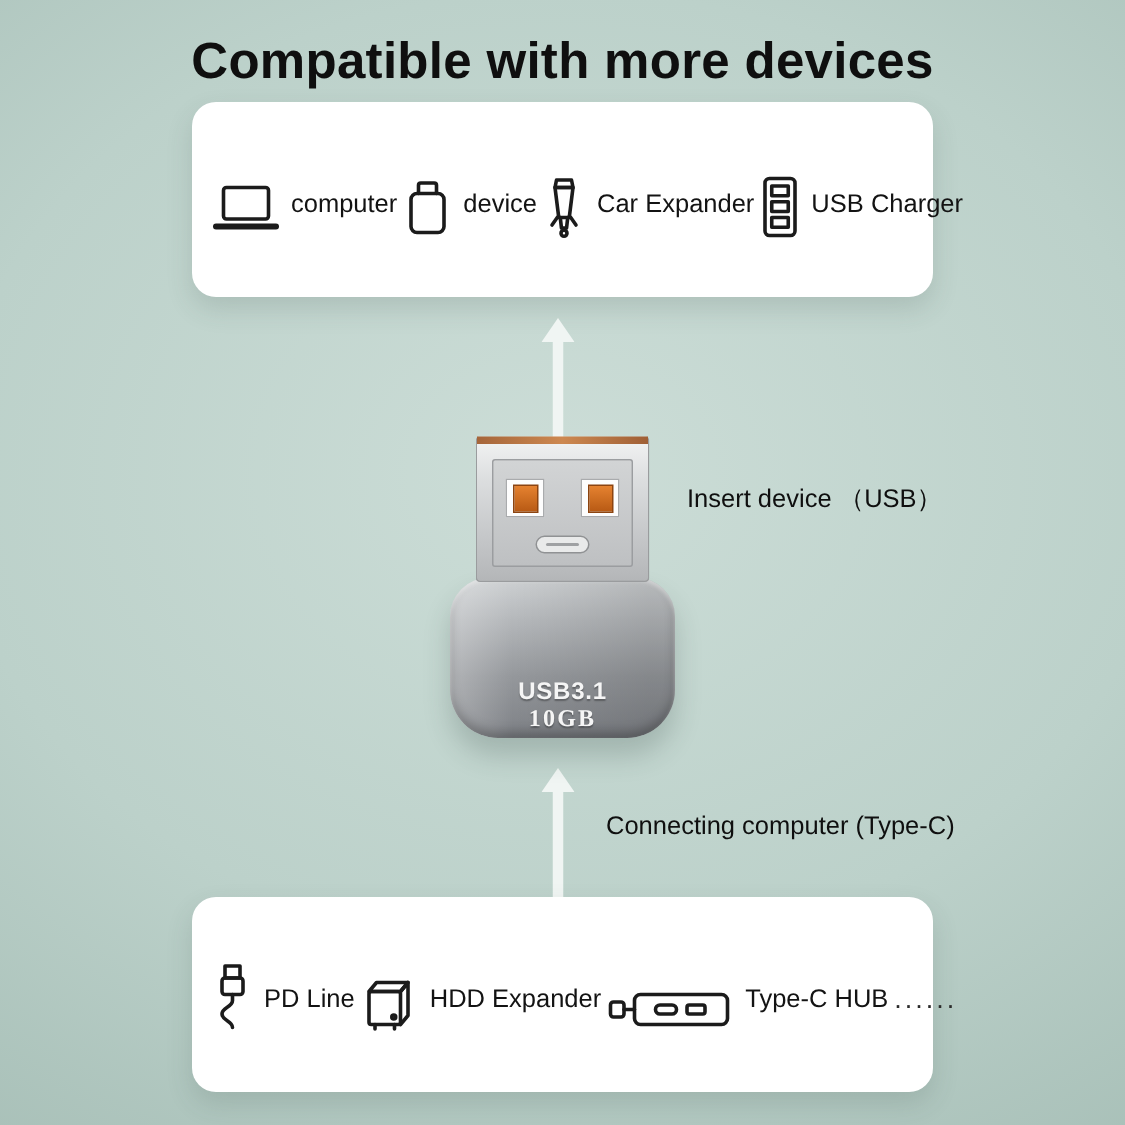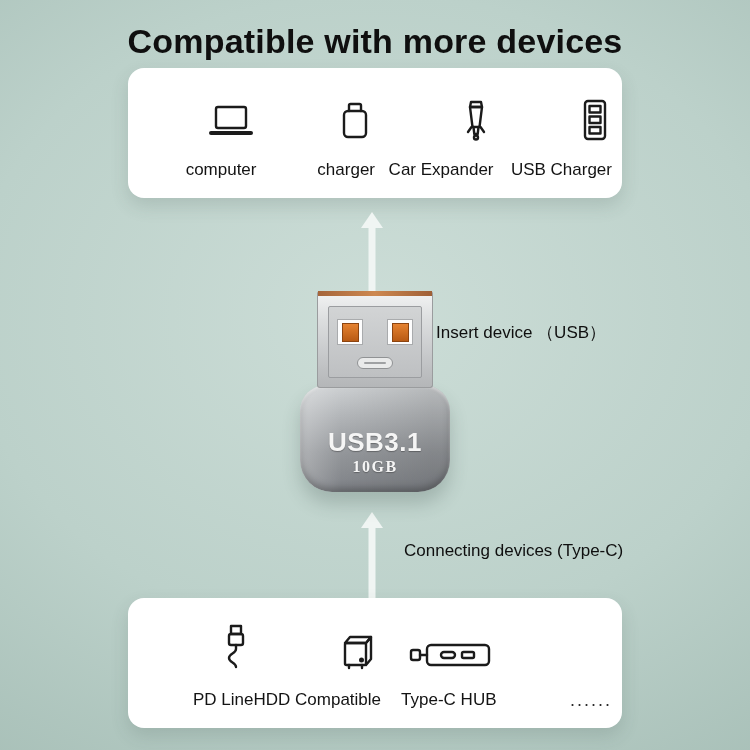--- a/index.html
+++ b/index.html
@@ -19,36 +19,36 @@
   .card{
     position:absolute; left:128px; width:494px; height:130px;
     background:#ffffff; border-radius:16px;
     box-shadow:0 8px 18px rgba(55,75,70,.16);
     display:flex; padding:0 10px;
   }
   .card-top{ top:68px; }
   .card-bottom{ top:598px; }
 
   .device{
-    flex:1; display:flex; flex-direction:column;
-    align-items:flex-end; justify-content:center; gap:16px; padding-top:6px;
+    flex:1; display:flex; flex-direction:row;
+    align-items:center; justify-content:center; gap:4px; padding-top:6px;
   }
   .device .icon{ height:52px; display:flex; align-items:flex-end; justify-content:center; }
   .device-label{ font-size:17px; color:#131313; white-space:nowrap; }
   .dots-label{ font-size:18px; letter-spacing:2px; color:#2b2b2b; }
 
   svg.ic{ stroke:#1b1b1b; fill:none; stroke-width:2.4; stroke-linecap:round; stroke-linejoin:round; }
 
   .arrow{ position:absolute; left:361px; width:22px; }
   .arrow-top{ top:212px; }
   .arrow-bottom{ top:512px; }
   .arrow svg{ display:block; }
 
   .note{ position:absolute; font-size:17px; color:#0f0f0f; white-space:nowrap; }
-  .note-insert{ left:436px; top:321px; }
+  .note-insert{ left:458px; top:321px; }
   .note-connect{ left:404px; top:541px; }
 
   
   .plug{
     position:absolute; left:317px; top:291px; width:116px; height:97px; z-index:3;
     background:linear-gradient(180deg,#f3f4f4 0%, #dcdedf 30%, #c6c8ca 68%, #b4b6b8 100%);
     border:1px solid #9a9c9e; border-top:none; border-radius:3px;
   }
   .plug-top{
     position:absolute; top:0; left:0; right:0; height:5px;
@@ -83,21 +83,21 @@
 
   .adapter-body{
     position:absolute; left:300px; top:385px; width:150px; height:107px; z-index:2;
     border-radius:26px 26px 32px 32px;
     background:
       linear-gradient(90deg, rgba(255,255,255,.28), rgba(255,255,255,0) 28%, rgba(0,0,0,.10) 88%),
       linear-gradient(180deg,#ced1d3 0%, #b3b6b9 28%, #94979b 62%, #7e8186 100%);
     box-shadow: inset 0 2px 3px rgba(255,255,255,.45), inset 0 -4px 7px rgba(0,0,0,.25), 0 12px 18px rgba(45,62,57,.22);
     text-align:center; color:#f5f5f5;
   }
-  .body-line1{ margin-top:42px; font-size:26px; font-weight:700; letter-spacing:.5px; text-shadow:0 1px 1px rgba(0,0,0,.3); }
+  .body-line1{ margin-top:68px; font-size:16px; font-weight:700; letter-spacing:.5px; text-shadow:0 1px 1px rgba(0,0,0,.3); }
   .body-line2{ font-size:16px; font-weight:700; letter-spacing:1.5px; text-shadow:0 1px 1px rgba(0,0,0,.3);font-family:Liberation Serif, serif; }
 </style>
 </head>
 <body>
 
 <div class="canvas">
 
   <div class="title">Compatible with more devices</div>
 
   <div class="card card-top">
@@ -110,21 +110,21 @@
       </span>
       <span class="device-label">computer</span>
     </div>
     <div class="device">
       <span class="icon">
         <svg class="ic" width="40" height="46" viewBox="0 0 40 46">
           <path d="M14 13 v-5.5 a1.5 1.5 0 0 1 1.5 -1.5 h9 a1.5 1.5 0 0 1 1.5 1.5 v5.5"></path>
           <rect x="9" y="13" width="22" height="26" rx="4"></rect>
         </svg>
       </span>
-      <span class="device-label">charger</span>
+      <span class="device-label">device</span>
     </div>
     <div class="device">
       <span class="icon">
         <svg class="ic" width="36" height="48" viewBox="0 0 36 48">
           <path d="M13 6 h10 l1 5 h-12 z"></path>
           <path d="M12 11 h12 l-2.5 20 h-7 z"></path>
           <path d="M13.5 31 l-3.5 5 M22.5 31 l3.5 5"></path>
           <path d="M15.5 31 l.8 7 h3.4 l.8 -7"></path>
           <circle cx="18" cy="41.5" r="2"></circle>
         </svg>
@@ -169,21 +169,21 @@
       <div class="body-line2">10GB</div>
     </div>
   </div>
 
   <div class="arrow arrow-bottom">
     <svg width="22" height="86" viewBox="0 0 22 86">
       <polygon points="11,0 0,16 22,16" fill="#f0f5f3"></polygon>
       <rect x="7.5" y="14" width="7" height="72" fill="#f0f5f3"></rect>
     </svg>
   </div>
-  <div class="note note-connect">Connecting devices (Type-C)</div>
+  <div class="note note-connect">Connecting computer (Type-C)</div>
 
   <div class="card card-bottom">
     <div class="device">
       <span class="icon">
         <svg class="ic" width="34" height="52" viewBox="0 0 34 52">
           <rect x="12" y="4" width="10" height="8"></rect>
           <rect x="10" y="12" width="14" height="11" rx="2"></rect>
           <path d="M17 23 v4 c0 4.5 -7 4.5 -7 9 s7 4.5 7 9"></path>
         </svg>
       </span>
@@ -192,21 +192,21 @@
     <div class="device">
       <span class="icon">
         <svg class="ic" width="46" height="46" viewBox="0 0 46 46">
           <path d="M10 15 l5 -6 h21 l-5 6 z"></path>
           <rect x="10" y="15" width="21" height="22" rx="1.5"></rect>
           <path d="M31 15 l5 -6 v22 l-5 6"></path>
           <path d="M14 40 v-3 M27 40 v-3"></path>
           <circle cx="26.5" cy="32" r="1.3"></circle>
         </svg>
       </span>
-      <span class="device-label">HDD Compatible</span>
+      <span class="device-label">HDD Expander</span>
     </div>
     <div class="device">
       <span class="icon">
         <svg class="ic" width="92" height="38" viewBox="0 0 92 38">
           <rect x="22" y="9" width="62" height="20" rx="4"></rect>
           <rect x="36" y="16" width="14" height="6" rx="3"></rect>
           <rect x="57" y="16" width="12" height="6" rx="1.5"></rect>
           <path d="M22 19 h-7"></path>
           <rect x="6" y="14" width="9" height="10" rx="2"></rect>
         </svg>

